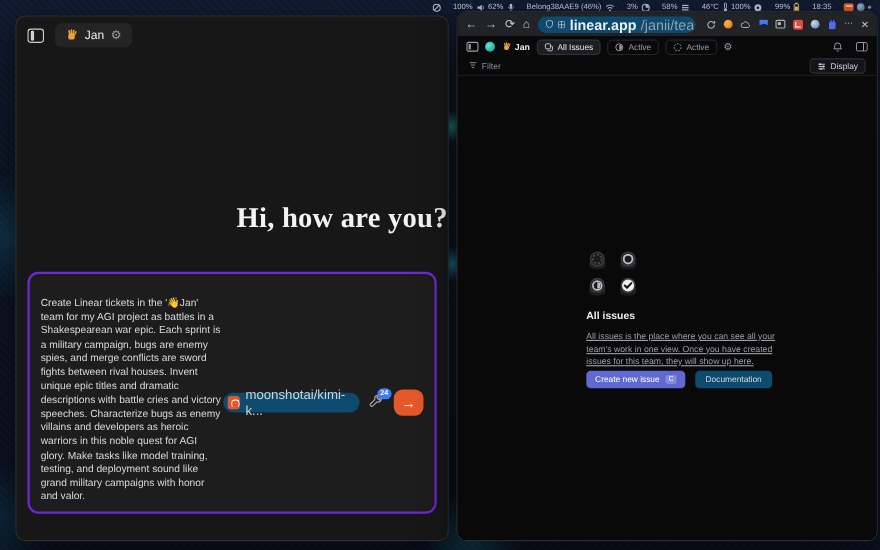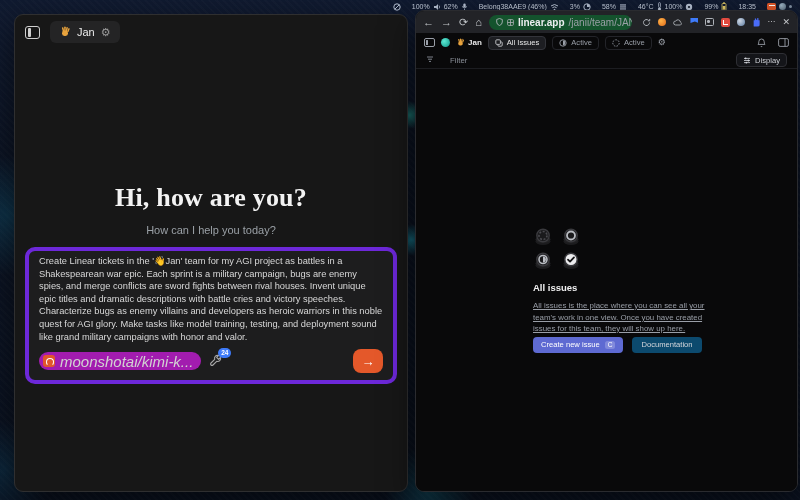--- a/index.html
+++ b/index.html
@@ -38,50 +38,50 @@
   .panel-icon { width:15px; height:13px; border:1.4px solid #cfcfcf; border-radius:3px; position:relative; }
   .panel-icon::after { content:""; position:absolute; left:2px; top:1px; bottom:1px; width:3px;
     background:#cfcfcf; border-radius:1px; }
   .jan-pill { display:flex; align-items:center; gap:6px; background:#242425; border-radius:6px;
     height:22px; padding:0 9px; color:#ececec; font-size:11px; }
   .gear-glyph { color:#9a9a9a; font-size:11px; line-height:1; }
   .hand-svg { display:block; }
 
   .jan-hero { position:absolute; left:0; right:0; top:168px; text-align:center; }
   .jan-headline { font-family:"Liberation Serif", serif; font-weight:600; font-size:26px;
-    color:#f3f3f3; letter-spacing:.2px; }
+    color:#f3f3f3; letter-spacing:.2px;text-align:right; }
   .jan-subtitle { margin-top:11px; font-size:11px; color:#9aa0a6; }
 
   .jan-input { position:absolute; left:10px; right:10px; top:232px; background:#1d1d1e;
-    border:4px solid #6d28d9; border-radius:10px; padding:4px 10px 7px; display:flex;
-    flex-direction:column; }
+    border:2px solid #6d28d9; border-radius:10px; padding:20px 10px 7px; display:flex;
+    flex-direction:row; }
   .jan-prompt { font-size:9.3px; line-height:12.6px; color:#d8d8d8; }
   .jan-input-row { display:flex; align-items:center; margin-top:6px; gap:8px; }
-  .model-pill { display:flex; align-items:center; gap:5px; background:#a21caf; border-radius:12px;
-    height:18px; padding:0 8px 0 4px; color:#d2d2d2; font-size:15px;font-style:italic; }
+  .model-pill { display:flex; align-items:center; gap:5px; background:#0c4a6e; border-radius:12px;
+    height:18px; padding:0 8px 0 4px; color:#d2d2d2; font-size:12px; }
   .model-logo { width:12px; height:12px; border-radius:3px; background:#e2572b; position:relative; }
   .model-logo::after { content:""; position:absolute; left:3px; top:3px; width:6px; height:6px;
     border:1.2px solid #fff; border-radius:50%; border-bottom-color:transparent; }
   .tools-wrap { position:relative; width:16px; height:16px; }
   .wrench { color:#a7a7a7; }
   .tools-badge { position:absolute; top:-5px; right:-6px; background:#3e7bfa; color:#fff;
     font-size:6.5px; line-height:1; padding:1.5px 3px; border-radius:6px; font-weight:700; }
   .send-btn { margin-left:auto; width:30px; height:24px; border-radius:8px; background:#e4582a;
     color:#fff; display:flex; align-items:center; justify-content:center; font-size:13px;
     font-weight:700; border:none; }
 
   
   .browser-window { position:absolute; left:415px; top:10px; width:383px; height:482px;
     background:#0a0a0b; border:1px solid #2a2b2f; border-radius:9px; overflow:hidden;
     box-shadow:0 12px 34px rgba(0,0,0,.55); }
   .browser-toolbar { height:22px; background:#222327; display:flex; align-items:center;
     padding:0 7px; gap:7px; color:#c3c6ca; }
   .nav-glyph { font-size:11px; line-height:1; color:#c3c6ca; }
-  .addr-bar { display:flex; align-items:center; gap:4px; background:#14532d; border-radius:9px;
-    height:15px; padding:0 7px; width:152px; font-size:10px; white-space:nowrap; overflow:hidden; }
+  .addr-bar { display:flex; align-items:center; gap:4px; background:#0c4a6e; border-radius:9px;
+    height:15px; padding:0 7px; width:152px; font-size:13px; white-space:nowrap; overflow:hidden; }
   .addr-domain { color:#eceef0; font-weight:700; }
   .addr-path { color:#9aa0a6; }
   .mini-ic { line-height:0; color:#aeb2b8; }
   .ext-row { display:flex; align-items:center; gap:7px; margin-left:3px; }
   .ext-orange { width:8px; height:8px; border-radius:50%; background:radial-gradient(circle at 35% 35%, #ffb347, #e06a1b); }
   .ext-flag { width:8px; height:9px; background:#3e7bfa; clip-path:polygon(0 0,100% 0,100% 60%,55% 45%,0 60%); }
   .ext-red { width:9px; height:9px; border-radius:2px; background:#e04a3f; position:relative; }
   .ext-red::after { content:""; position:absolute; inset:2px; border-left:1.4px solid #fff; border-bottom:1.4px solid #fff; }
   .ext-sphere { width:8px; height:8px; border-radius:50%; background:radial-gradient(circle at 35% 35%, #cfd8e4, #5b7aa0); }
   .ext-hand { width:8px; height:9px; background:#4a6cf7; border-radius:2px 2px 3px 3px;
@@ -99,21 +99,21 @@
     background:radial-gradient(circle at 35% 35%, #5eead4, #0d9488); }
   .lin-team { display:flex; align-items:center; gap:3px; color:#e8e8e9; font-size:8px; font-weight:700; }
   .lin-tab { display:flex; align-items:center; gap:4px; height:14px; padding:0 6px;
     border-radius:4px; font-size:7.6px; color:#9a9fa8; border:1px solid #232429; background:transparent; }
   .lin-tab.active { background:#1d1e22; border-color:#33343a; color:#e8e8e9; }
   .lin-gear { color:#9a9fa8; font-size:9px; line-height:1; }
   .lin-header-right { margin-left:auto; display:flex; align-items:center; gap:12px; color:#9a9fa8; }
 
   .lin-filter-row { height:17px; display:flex; align-items:center; padding:0 10px;
     border-bottom:1px solid #1c1d21; }
-  .lin-filter { display:flex; align-items:flex-start; gap:16px; color:#8a8f98; font-size:7.8px; }
+  .lin-filter { display:flex; align-items:flex-start; gap:4px; color:#8a8f98; font-size:7.8px; }
   .lin-display-btn { margin-left:auto; display:flex; align-items:center; gap:4px; height:14px;
     padding:0 6px; border:1px solid #2e2f34; border-radius:4px; background:#141519;
     color:#d0d3d9; font-size:7.6px; }
 
   .lin-empty { position:absolute; left:117px; top:195px; width:186px; }
   .coins { display:grid; grid-template-columns:20px 20px; gap:6px 8px; width:48px; }
   .coin svg { display:block; }
   .lin-empty-title { margin-top:12px; font-size:9.5px; font-weight:700; color:#f0f0f1; }
   .lin-empty-body { margin-top:7px; font-size:7.9px; line-height:11.5px; color:#9a9fa8;text-decoration:underline; }
   .lin-empty-actions { margin-top:2px; display:flex; gap:9px; }
@@ -232,21 +232,20 @@
               <rect x="8.8" y="2" width="1.4" height="4.2" rx=".7" transform="rotate(22 9.5 4)"></rect>
             </g>
           </svg>
         <span>Jan</span>
         <span class="gear-glyph">⚙</span>
       </span>
     </div>
 
     <div class="jan-hero">
       <div class="jan-headline">Hi, how are you?</div>
-      <div class="jan-subtitle">How can I help you today?</div>
     </div>
 
     <div class="jan-input">
       <div class="jan-prompt">Create Linear tickets in the '👋Jan' team for my AGI project as battles in a Shakespearean war epic. Each sprint is a military campaign, bugs are enemy spies, and merge conflicts are sword fights between rival houses. Invent unique epic titles and dramatic descriptions with battle cries and victory speeches. Characterize bugs as enemy villains and developers as heroic warriors in this noble quest for AGI glory. Make tasks like model training, testing, and deployment sound like grand military campaigns with honor and valor.</div>
       <div class="jan-input-row">
         <span class="model-pill">
           <span class="model-logo"></span>
           <span>moonshotai/kimi-k...</span>
         </span>
         <span class="tools-wrap">

